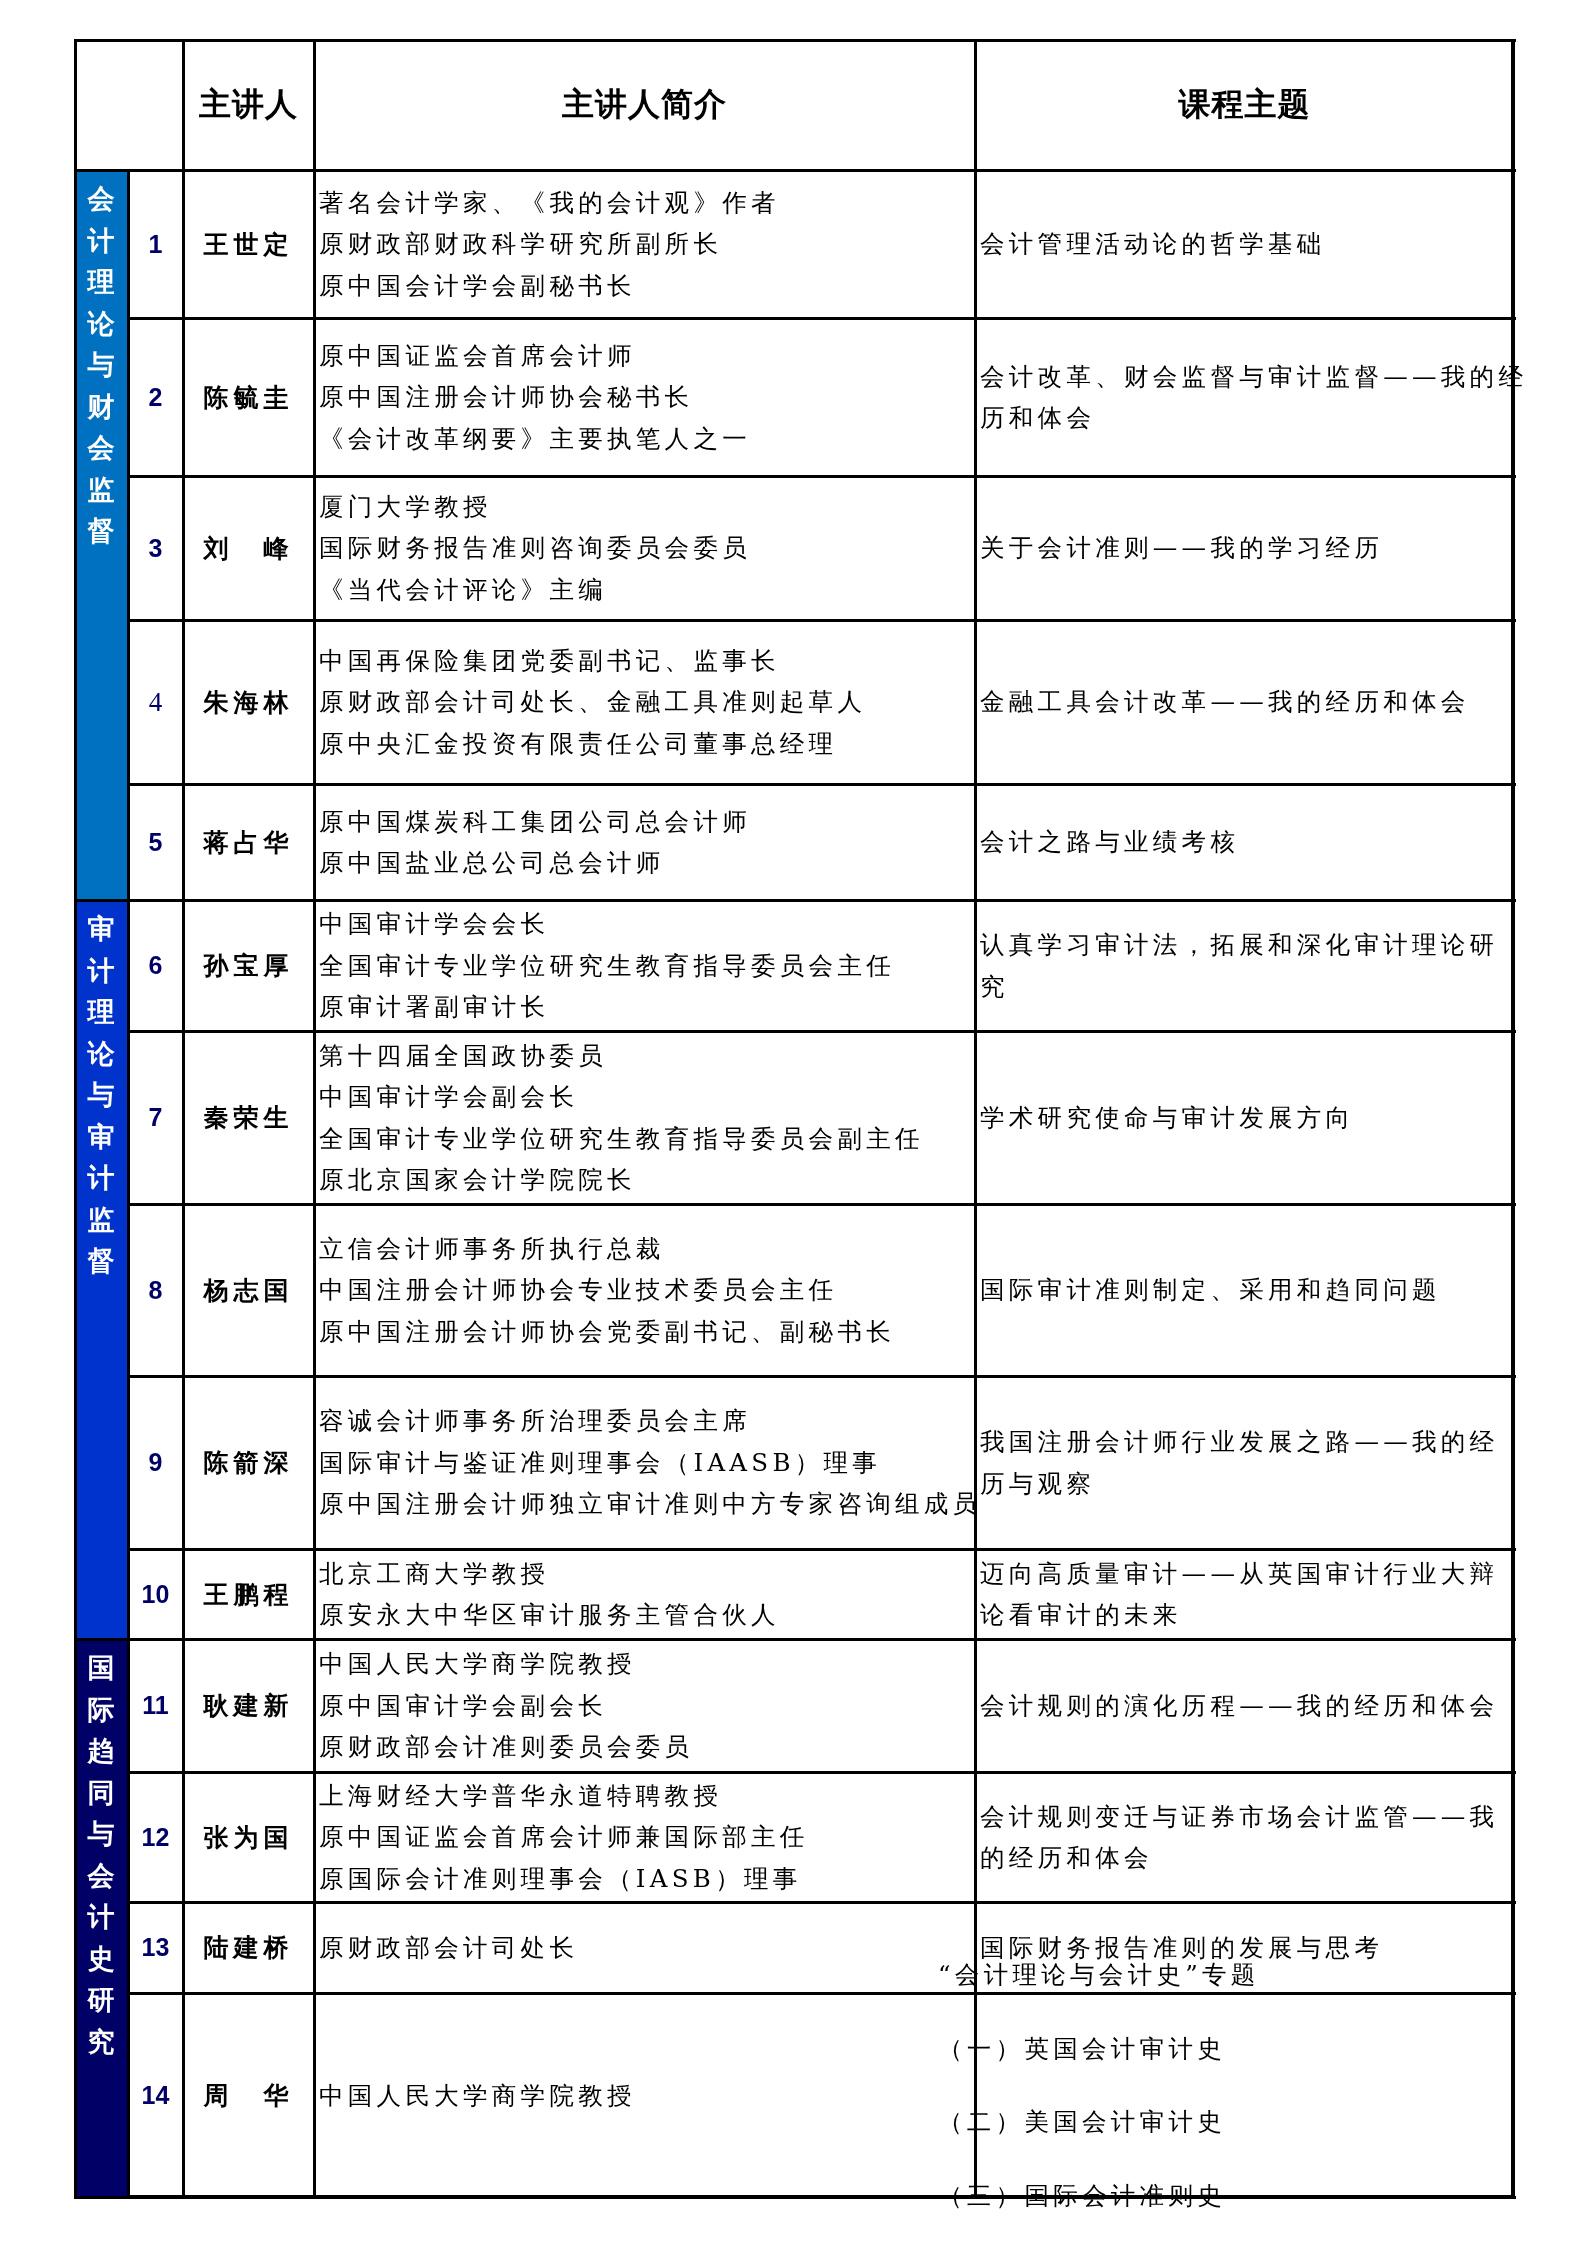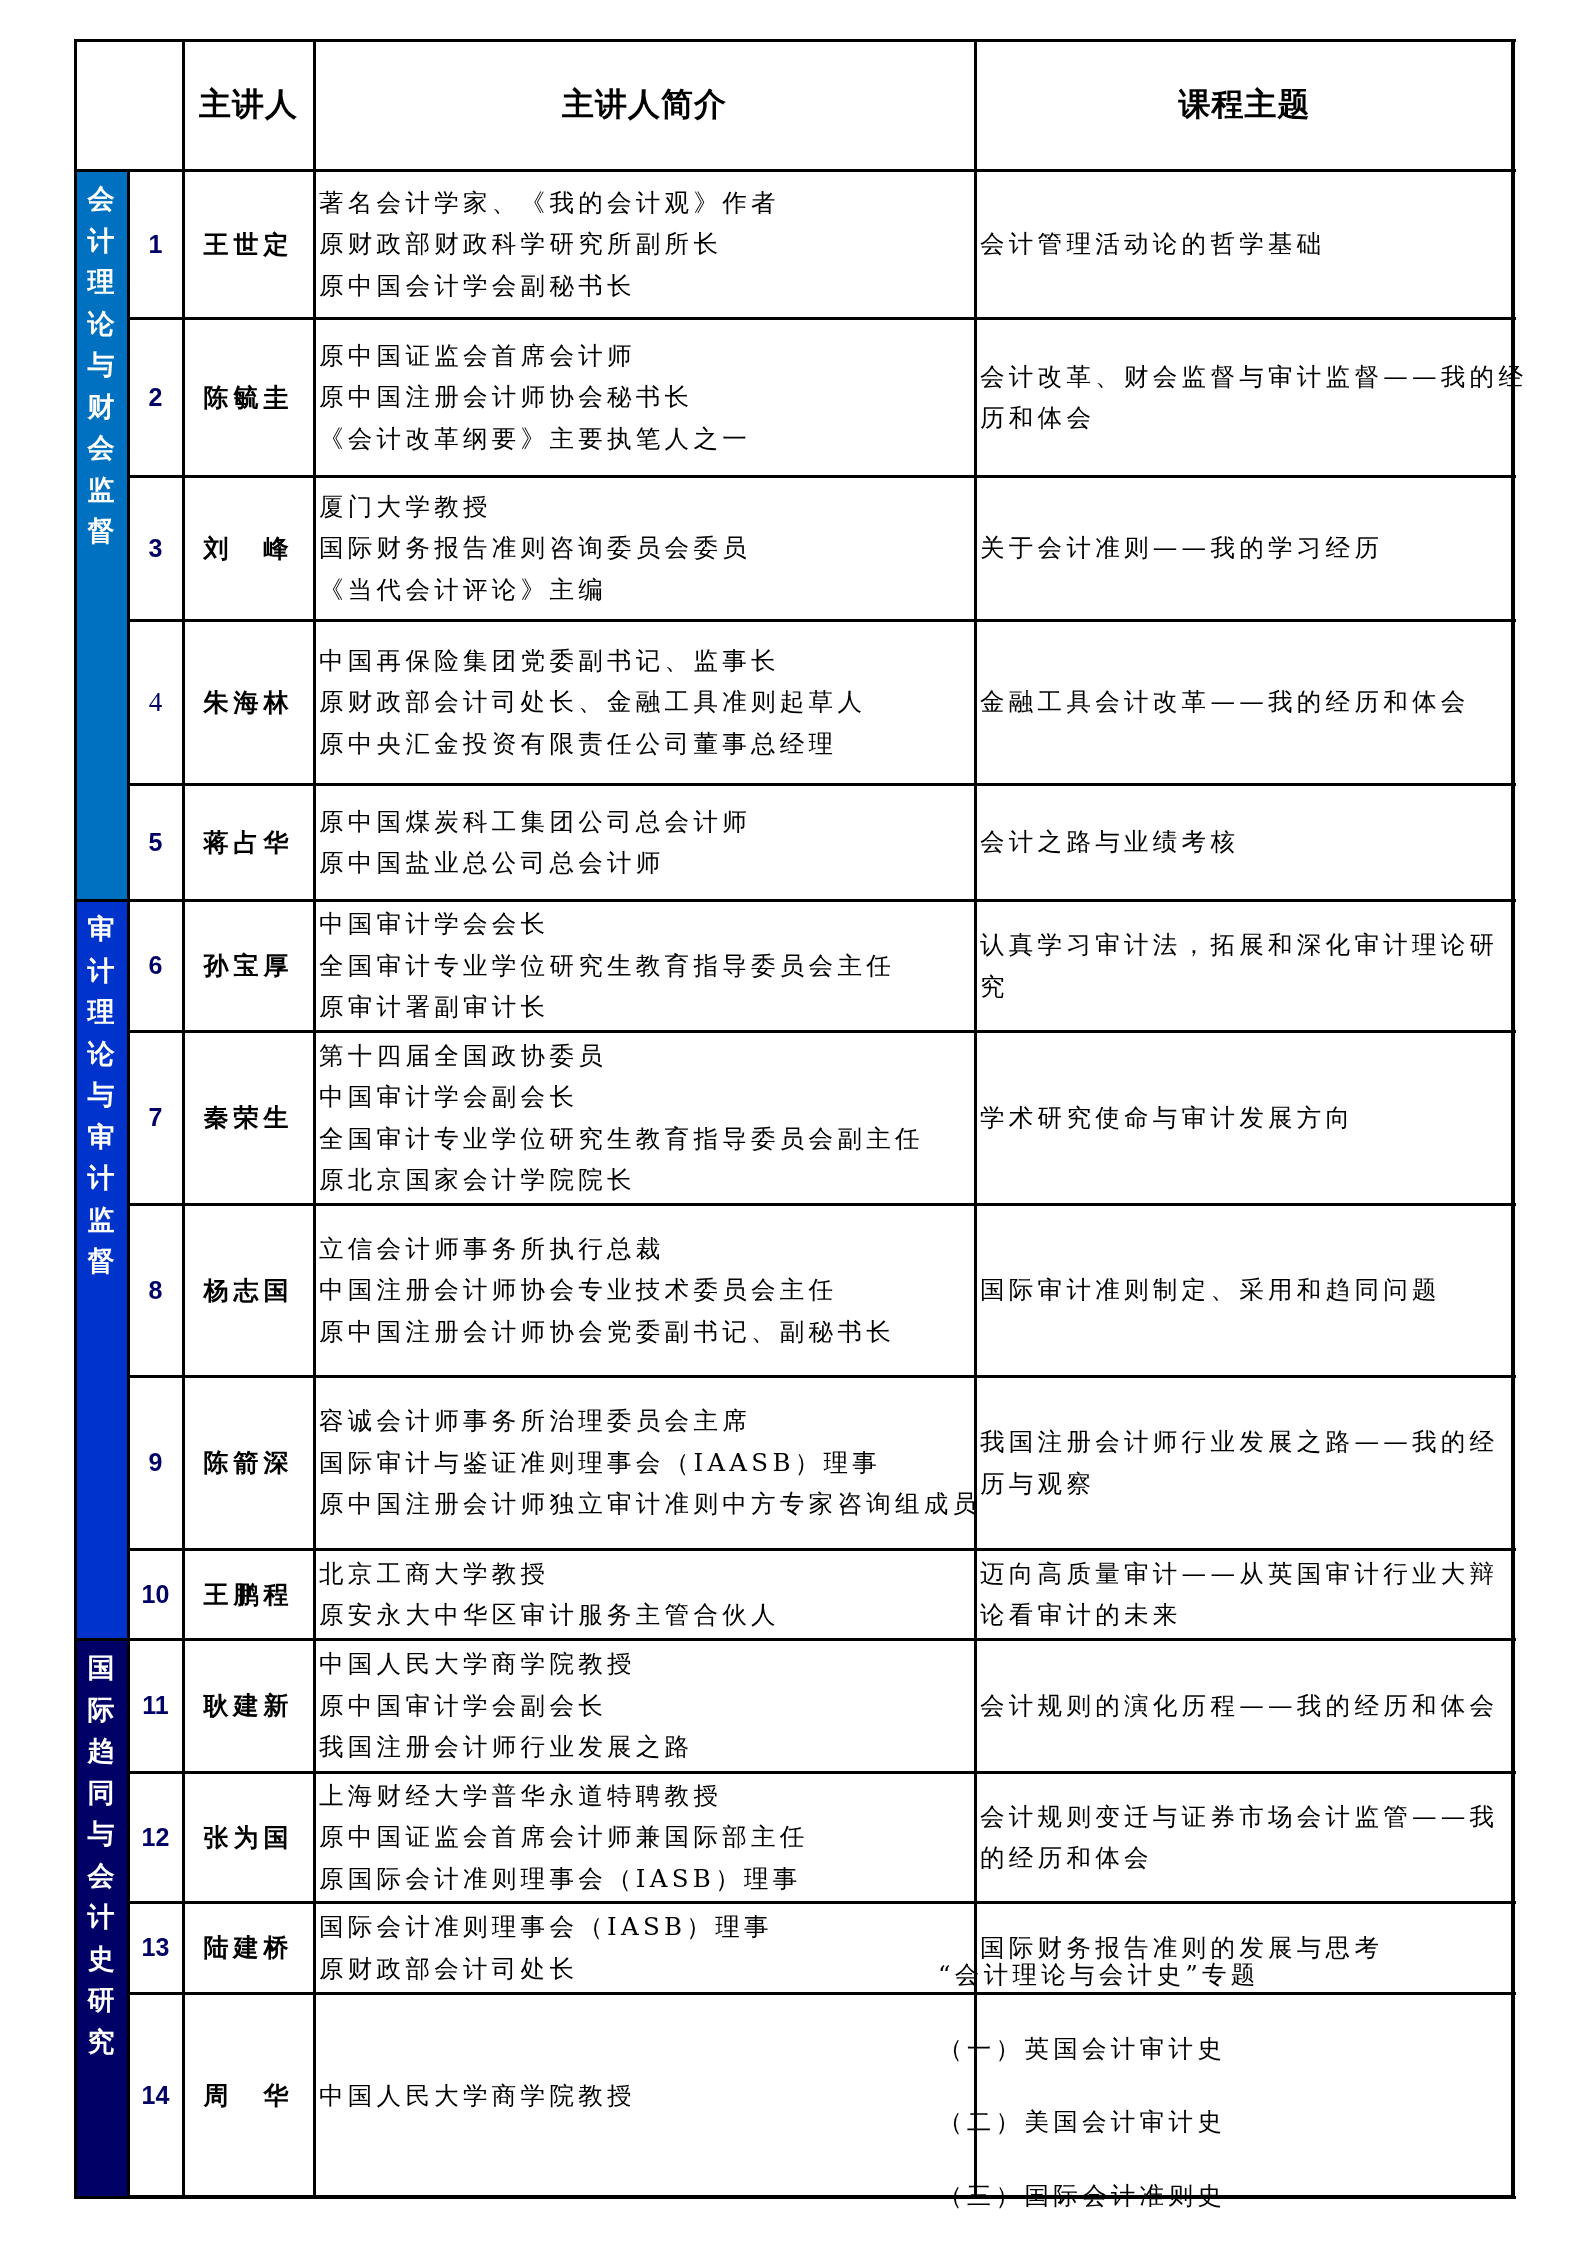--- a/index.html
+++ b/index.html
@@ -167,39 +167,38 @@
       <div>原安永大中华区审计服务主管合伙人</div>
     </div>
     <div class="cell topic" style="left: 975px; top: 1549px; width: 539px; height: 90px;">
       <div class="wrap">迈向高质量审计——从英国审计行业大辩论看审计的未来</div>
     </div>
     <div class="cell num" style="left: 128px; top: 1639px; width: 55px; height: 133px;">11</div>
     <div class="cell name" style="left: 183px; top: 1639px; width: 131px; height: 133px;">耿建新</div>
     <div class="cell intro" style="left: 314px; top: 1639px; width: 661px; height: 133px;">
       <div>中国人民大学商学院教授</div>
       <div>原中国审计学会副会长</div>
-      <div>我国注册会计师行业发展之路</div>
+      <div>原财政部会计准则委员会委员</div>
     </div>
     <div class="cell topic" style="left: 975px; top: 1639px; width: 539px; height: 133px;">
       <div class="wrap">会计规则的演化历程——我的经历和体会</div>
     </div>
     <div class="cell num" style="left: 128px; top: 1772px; width: 55px; height: 130px;">12</div>
     <div class="cell name" style="left: 183px; top: 1772px; width: 131px; height: 130px;">张为国</div>
     <div class="cell intro" style="left: 314px; top: 1772px; width: 661px; height: 130px;">
       <div>上海财经大学普华永道特聘教授</div>
       <div>原中国证监会首席会计师兼国际部主任</div>
       <div>原国际会计准则理事会（IASB）理事</div>
     </div>
     <div class="cell topic" style="left: 975px; top: 1772px; width: 539px; height: 130px;">
       <div class="wrap">会计规则变迁与证券市场会计监管——我的经历和体会</div>
     </div>
     <div class="cell num" style="left: 128px; top: 1902px; width: 55px; height: 91px;">13</div>
     <div class="cell name" style="left: 183px; top: 1902px; width: 131px; height: 91px;">陆建桥</div>
     <div class="cell intro" style="left: 314px; top: 1902px; width: 661px; height: 91px;">
-      <div>国际会计准则理事会（IASB）理事</div>
       <div>原财政部会计司处长</div>
     </div>
     <div class="cell topic" style="left: 975px; top: 1902px; width: 539px; height: 91px;">
       <div class="wrap">国际财务报告准则的发展与思考</div>
     </div>
     <div class="cell num" style="left: 128px; top: 1993px; width: 55px; height: 205px;">14</div>
     <div class="cell name" style="left: 183px; top: 1993px; width: 131px; height: 205px;">周　华</div>
     <div class="cell intro" style="left: 314px; top: 1993px; width: 661px; height: 205px;">
       <div>中国人民大学商学院教授</div>
     </div>

